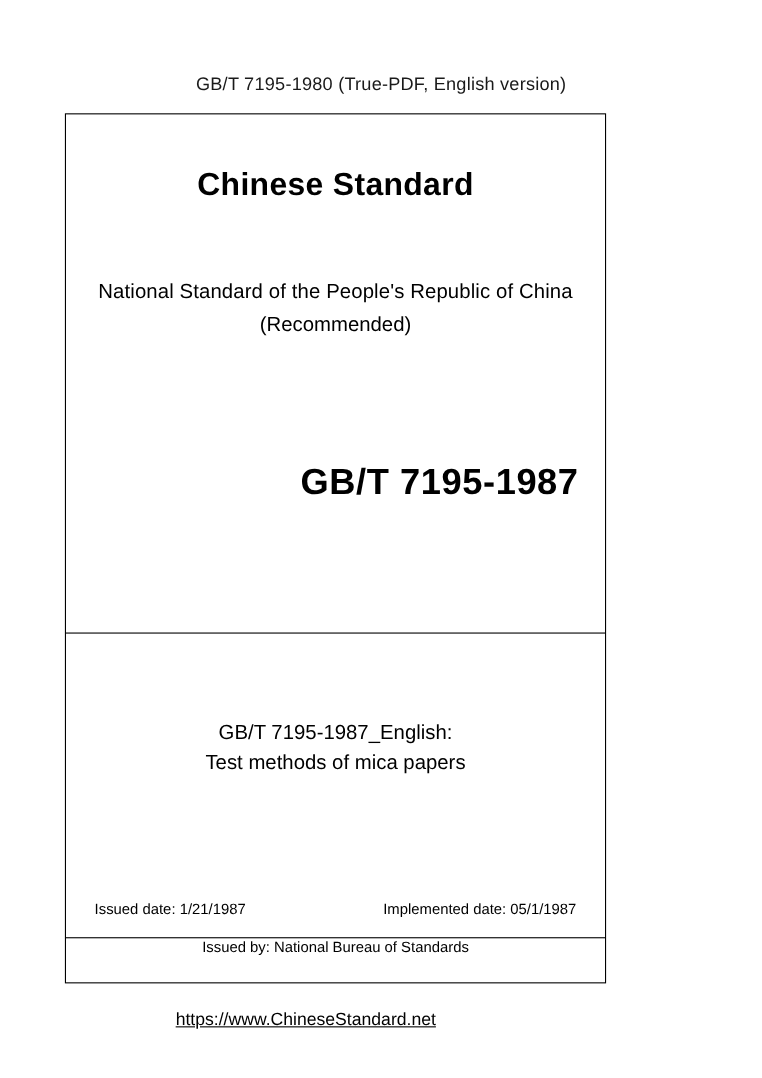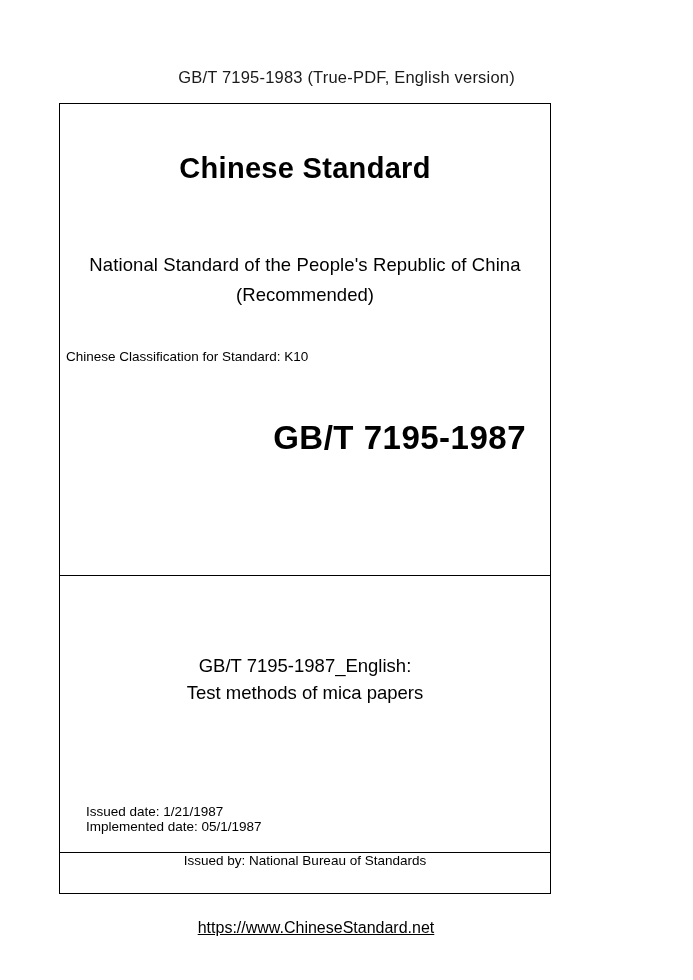--- a/index.html
+++ b/index.html
@@ -126,55 +126,52 @@
   .dates {
     position: absolute;
     bottom: 18px;
     left: 0;
     width: 100%;
     box-sizing: border-box;
     padding: 0 26px;
     display: flex;
     justify-content: space-between;
     font-size: 13.5px;
-    flex-direction: column;
   }
 
   .section-bottom {
     height: 40px;
     display: flex;
     justify-content: center;
     font-size: 13.5px;
   }
 
   .site-link {
     position: absolute;
     top: 919px;
     left: 0;
     width: 556px;
     text-align: center;
     font-size: 16px;
     color: #000;
-    padding-left: 38px;
   }
 </style>
 </head>
 <body>
 
 <div class="page">
 
-  <div class="doc-header">GB/T 7195-1983 (True-PDF, English version)</div>
+  <div class="doc-header">GB/T 7195-1980 (True-PDF, English version)</div>
 
   <div class="cover-box">
 
     <div class="section-top">
       <div class="std-title">Chinese Standard</div>
       <div class="nation-line1">National Standard of the People's Republic of China</div>
       <div class="nation-line2">(Recommended)</div>
-      <div class="classification">Chinese Classification for Standard: K10</div>
       <div class="std-number">GB/T 7195-1987</div>
     </div>
 
     <div class="section-mid">
       <div class="english-title">
         <div>GB/T 7195-1987_English:</div>
         <div>Test methods of mica papers</div>
       </div>
       <div class="dates">
         <span>Issued date: 1/21/1987</span>

